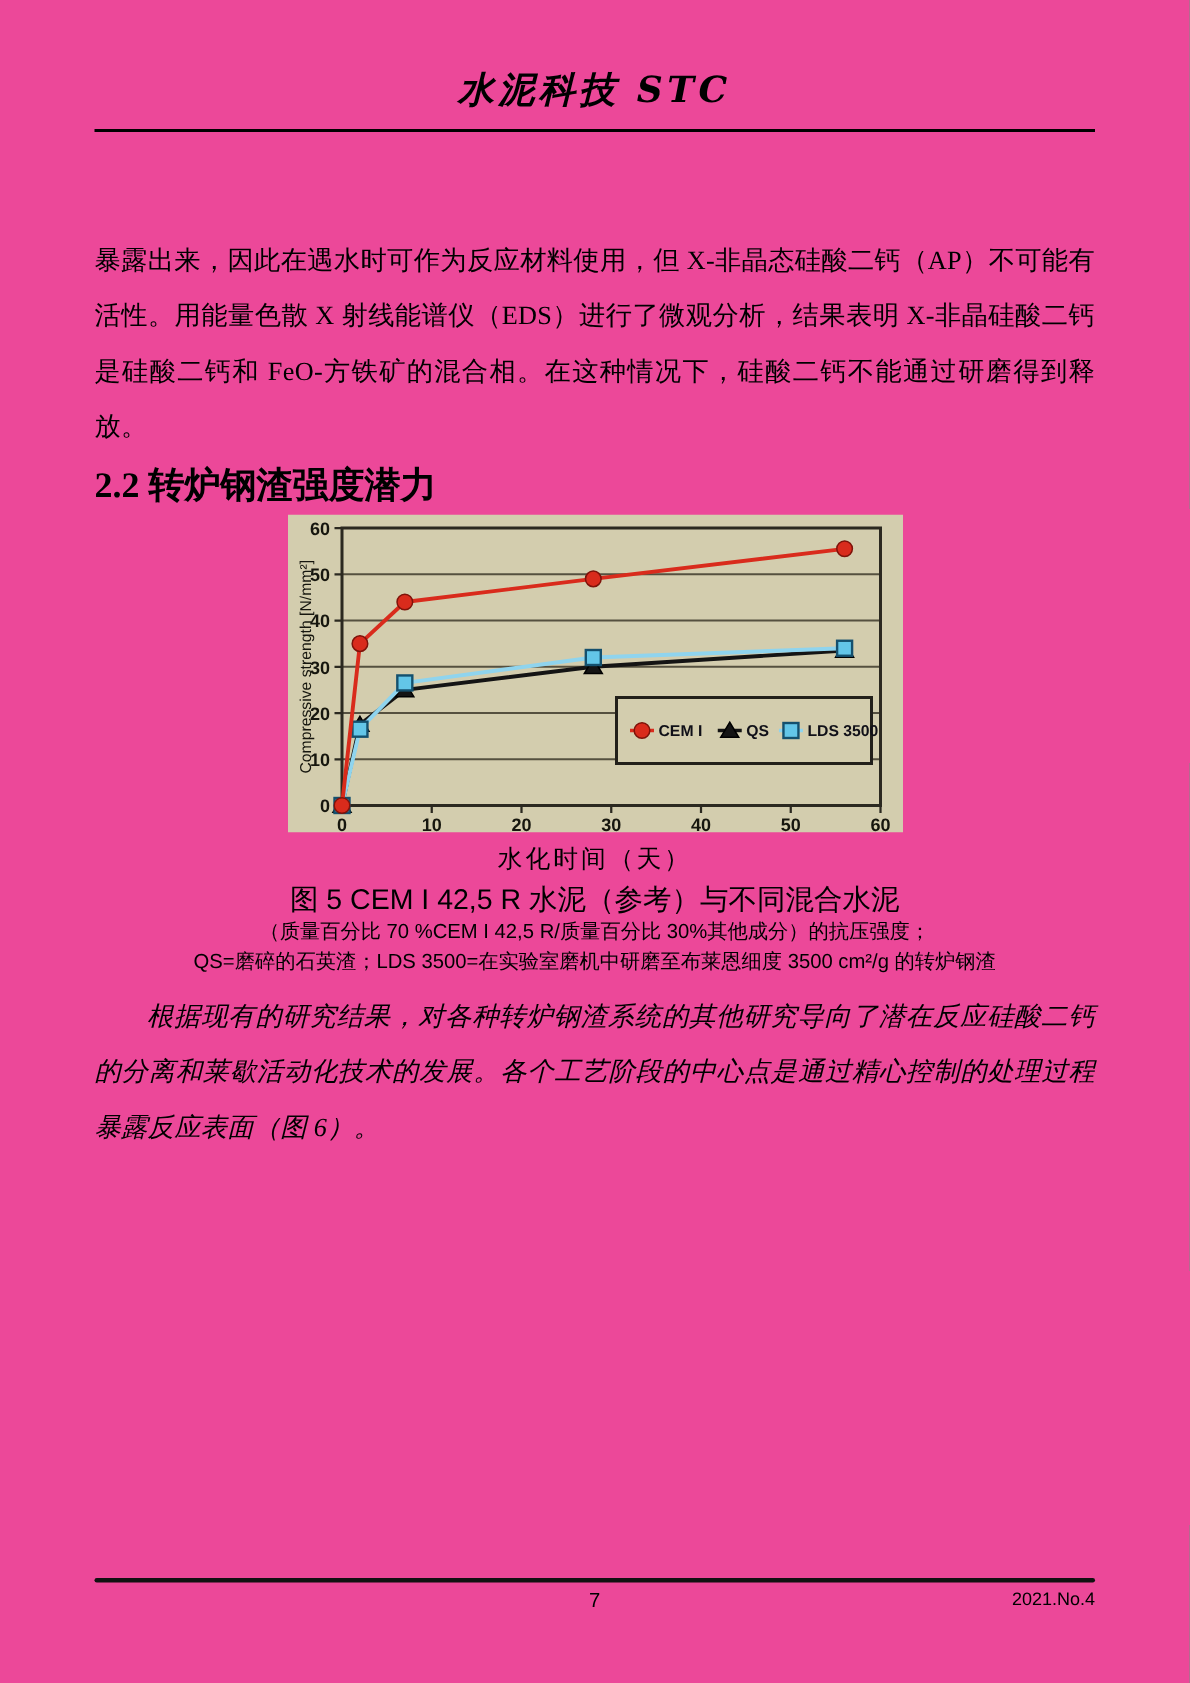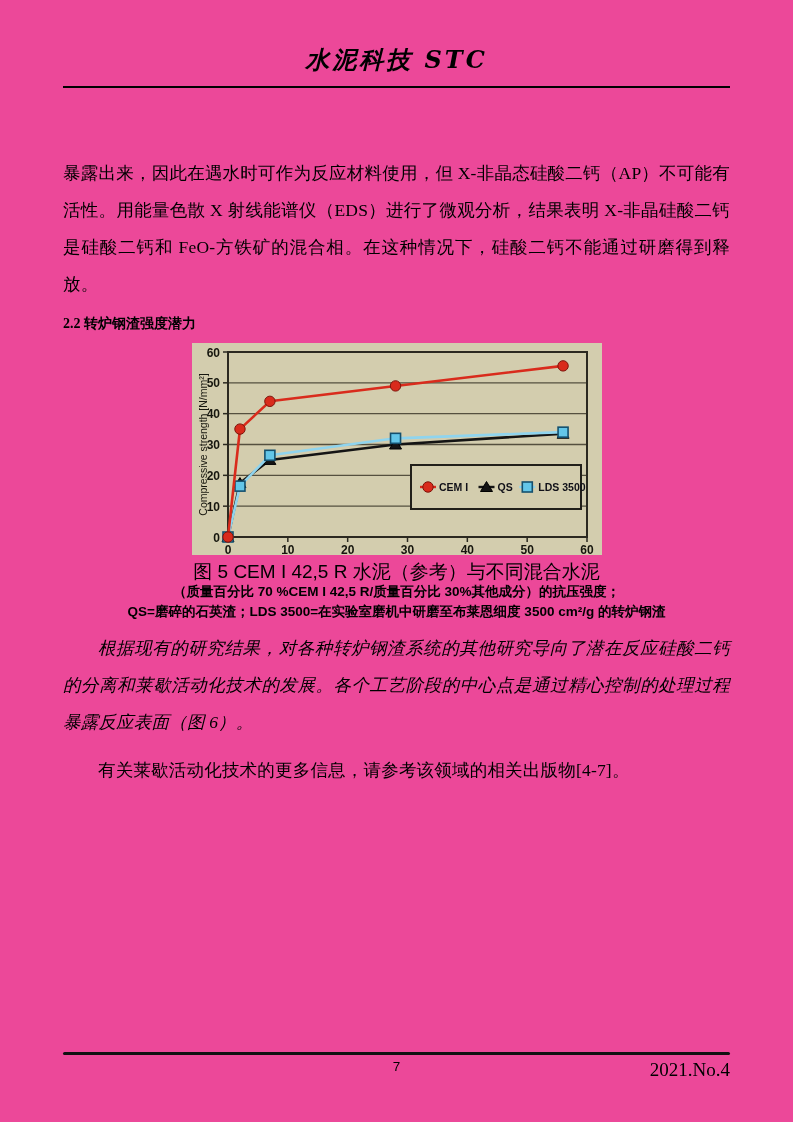--- a/index.html
+++ b/index.html
@@ -37,21 +37,21 @@
     margin-top: 47px;
   }
   .para {
     font-size: 17.5px;
     line-height: 37px;
     text-align: justify;
     letter-spacing: 0.2px;
   }
   .para.indent { text-indent: 2em; }
   .section-heading {
-    font-size: 14px;
+    font-size: 24px;
     font-weight: bold;
     line-height: 26px;
     margin: 8px 0 6px 0;
     font-family: "Liberation Serif", serif;
   }
   .figure-block { margin-top: 4px; text-align: center; }
   .chart-wrap {
     width: 410px;
     height: 212px;
     margin: 0 auto;
@@ -64,43 +64,42 @@
   .fig-caption-1 {
     margin-top: 6px;
     font-size: 19px;
     font-family: "Liberation Sans", sans-serif;
     line-height: 21px;
   }
   .fig-caption-2, .fig-caption-3 {
     font-size: 13.5px;
     font-family: "Liberation Sans", sans-serif;
     line-height: 20px;
-    font-weight: bold;
   }
   .p4 { margin-top: 8px; font-style: italic; }
   .p5 { margin-top: 11px; }
   .footer-rule {
     position: absolute;
     top: 1052px; left: 63px;
     width: 667px; height: 3px;
     background: #111;
     border-radius: 2px;
   }
   .footer-page-number {
     position: absolute;
     top: 1059px; left: 0; width: 793px;
     text-align: center;
     font-family: "Liberation Sans", sans-serif;
     font-size: 13.5px;
   }
   .footer-issue {
     position: absolute;
     top: 1059px; right: 63px;
-    font-family: Liberation Serif, serif;
-    font-size: 19px;
+    font-family: Liberation Sans, sans-serif;
+    font-size: 12px;
     margin-left: 11px;
   }
 </style>
 </head>
 <body>
 
 <div class="page">
 
   <div class="header-title">水泥科技 STC</div>
   <div class="header-rule"></div>
@@ -171,26 +170,26 @@
             <circle cx="236" cy="144" r="5.2" fill="#d92b1c" stroke="#7e130a" stroke-width="1"></circle>
             <text x="247" y="147.8" font-family="Liberation Sans, sans-serif" font-size="10.5" font-weight="bold" fill="#101018">CEM I</text>
             <line x1="286.5" y1="144" x2="302.5" y2="144" stroke="#141414" stroke-width="2.4"></line>
             <path d="M 294.5 138.5 L 300.5 148.5 L 288.5 148.5 Z" fill="#141414" stroke="#000000" stroke-width="1"></path>
             <text x="305.5" y="147.8" font-family="Liberation Sans, sans-serif" font-size="10.5" font-weight="bold" fill="#101018">QS</text>
             <line x1="327.3" y1="144" x2="343.3" y2="144" stroke="#8fd4ee" stroke-width="2.4"></line>
             <rect x="330.3" y="139" width="10" height="10" fill="#63c6e8" stroke="#14506e" stroke-width="1.6"></rect>
             <text x="346.3" y="147.8" font-family="Liberation Sans, sans-serif" font-size="10.5" font-weight="bold" fill="#101018">LDS 3500</text>
           </svg>
       </div>
+      <div class="fig-xlabel">水化时间（天）</div>
       <div class="fig-caption-1">图 5  CEM I 42,5 R 水泥（参考）与不同混合水泥</div>
       <div class="fig-caption-2">（质量百分比 70 %CEM I 42,5 R/质量百分比 30%其他成分）的抗压强度；</div>
       <div class="fig-caption-3">QS=磨碎的石英渣；LDS 3500=在实验室磨机中研磨至布莱恩细度 3500 cm²/g 的转炉钢渣</div>
     </div>
 
     <p class="para indent p4">根据现有的研究结果，对各种转炉钢渣系统的其他研究导向了潜在反应硅酸二钙的分离和莱歇活动化技术的发展。各个工艺阶段的中心点是通过精心控制的处理过程暴露反应表面（图 6）。</p>
-    <p class="para indent p5">有关莱歇活动化技术的更多信息，请参考该领域的相关出版物[4-7]。</p>
   </div>
 
   <div class="footer-rule"></div>
   <div class="footer-page-number">7</div>
   <div class="footer-issue">2021.No.4</div>
 
 </div>
 
 </body></html>

